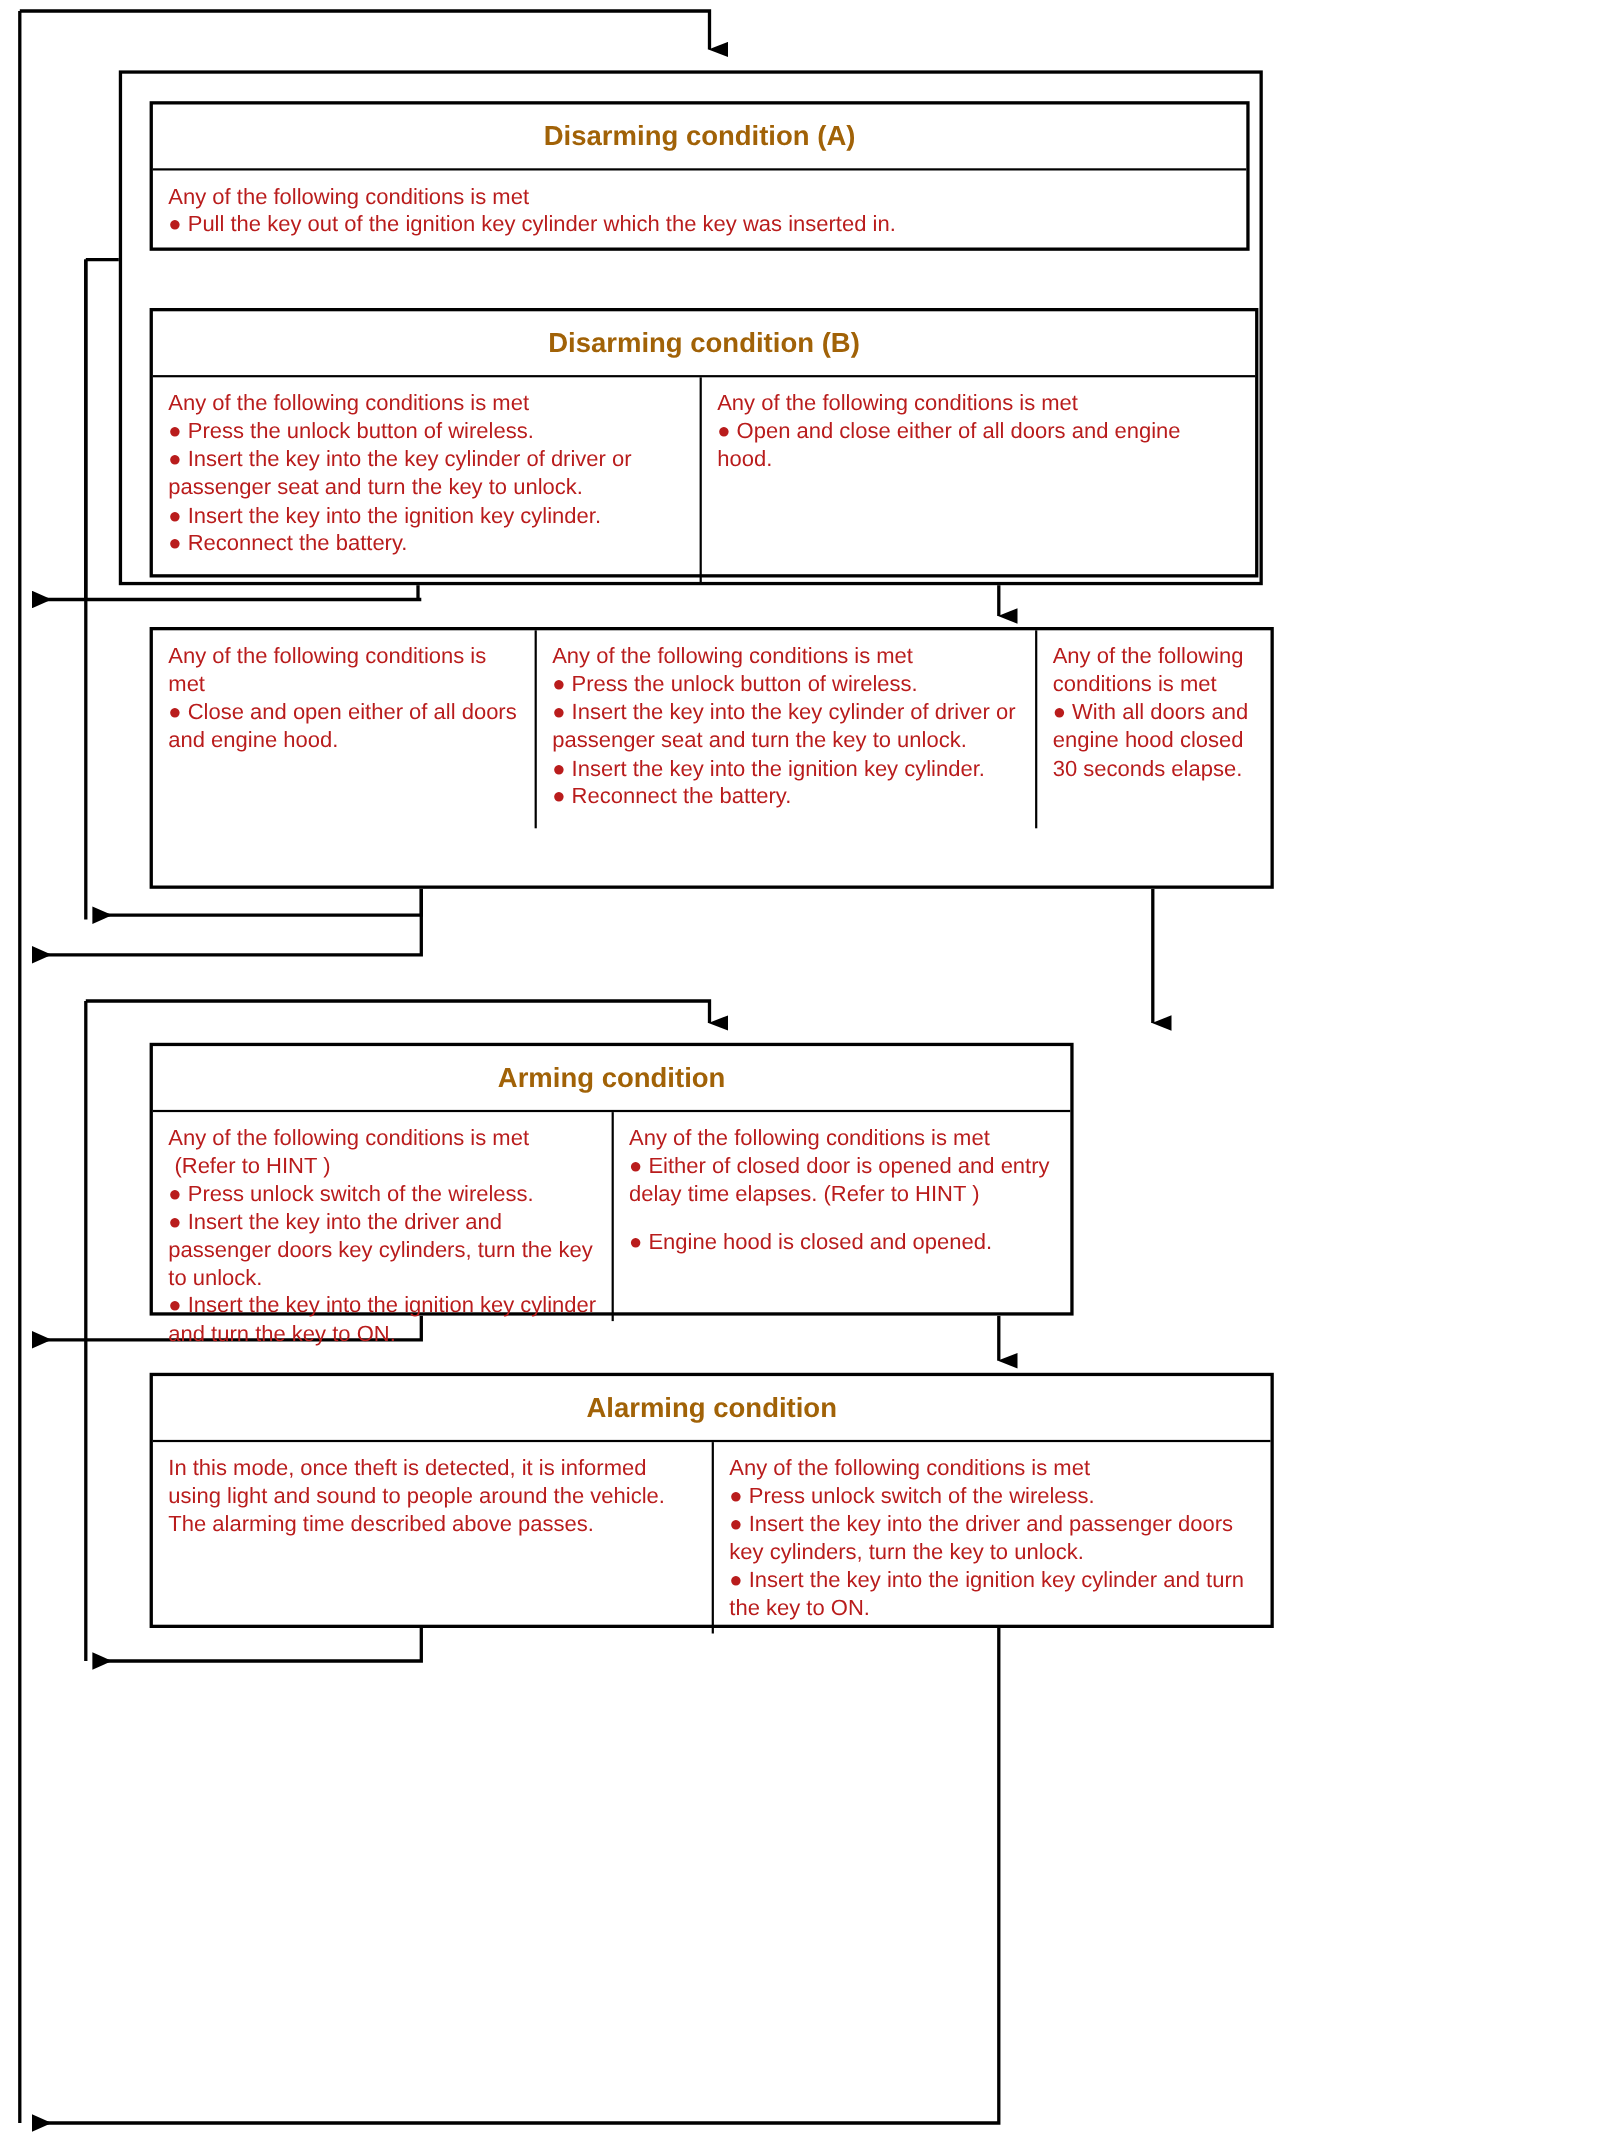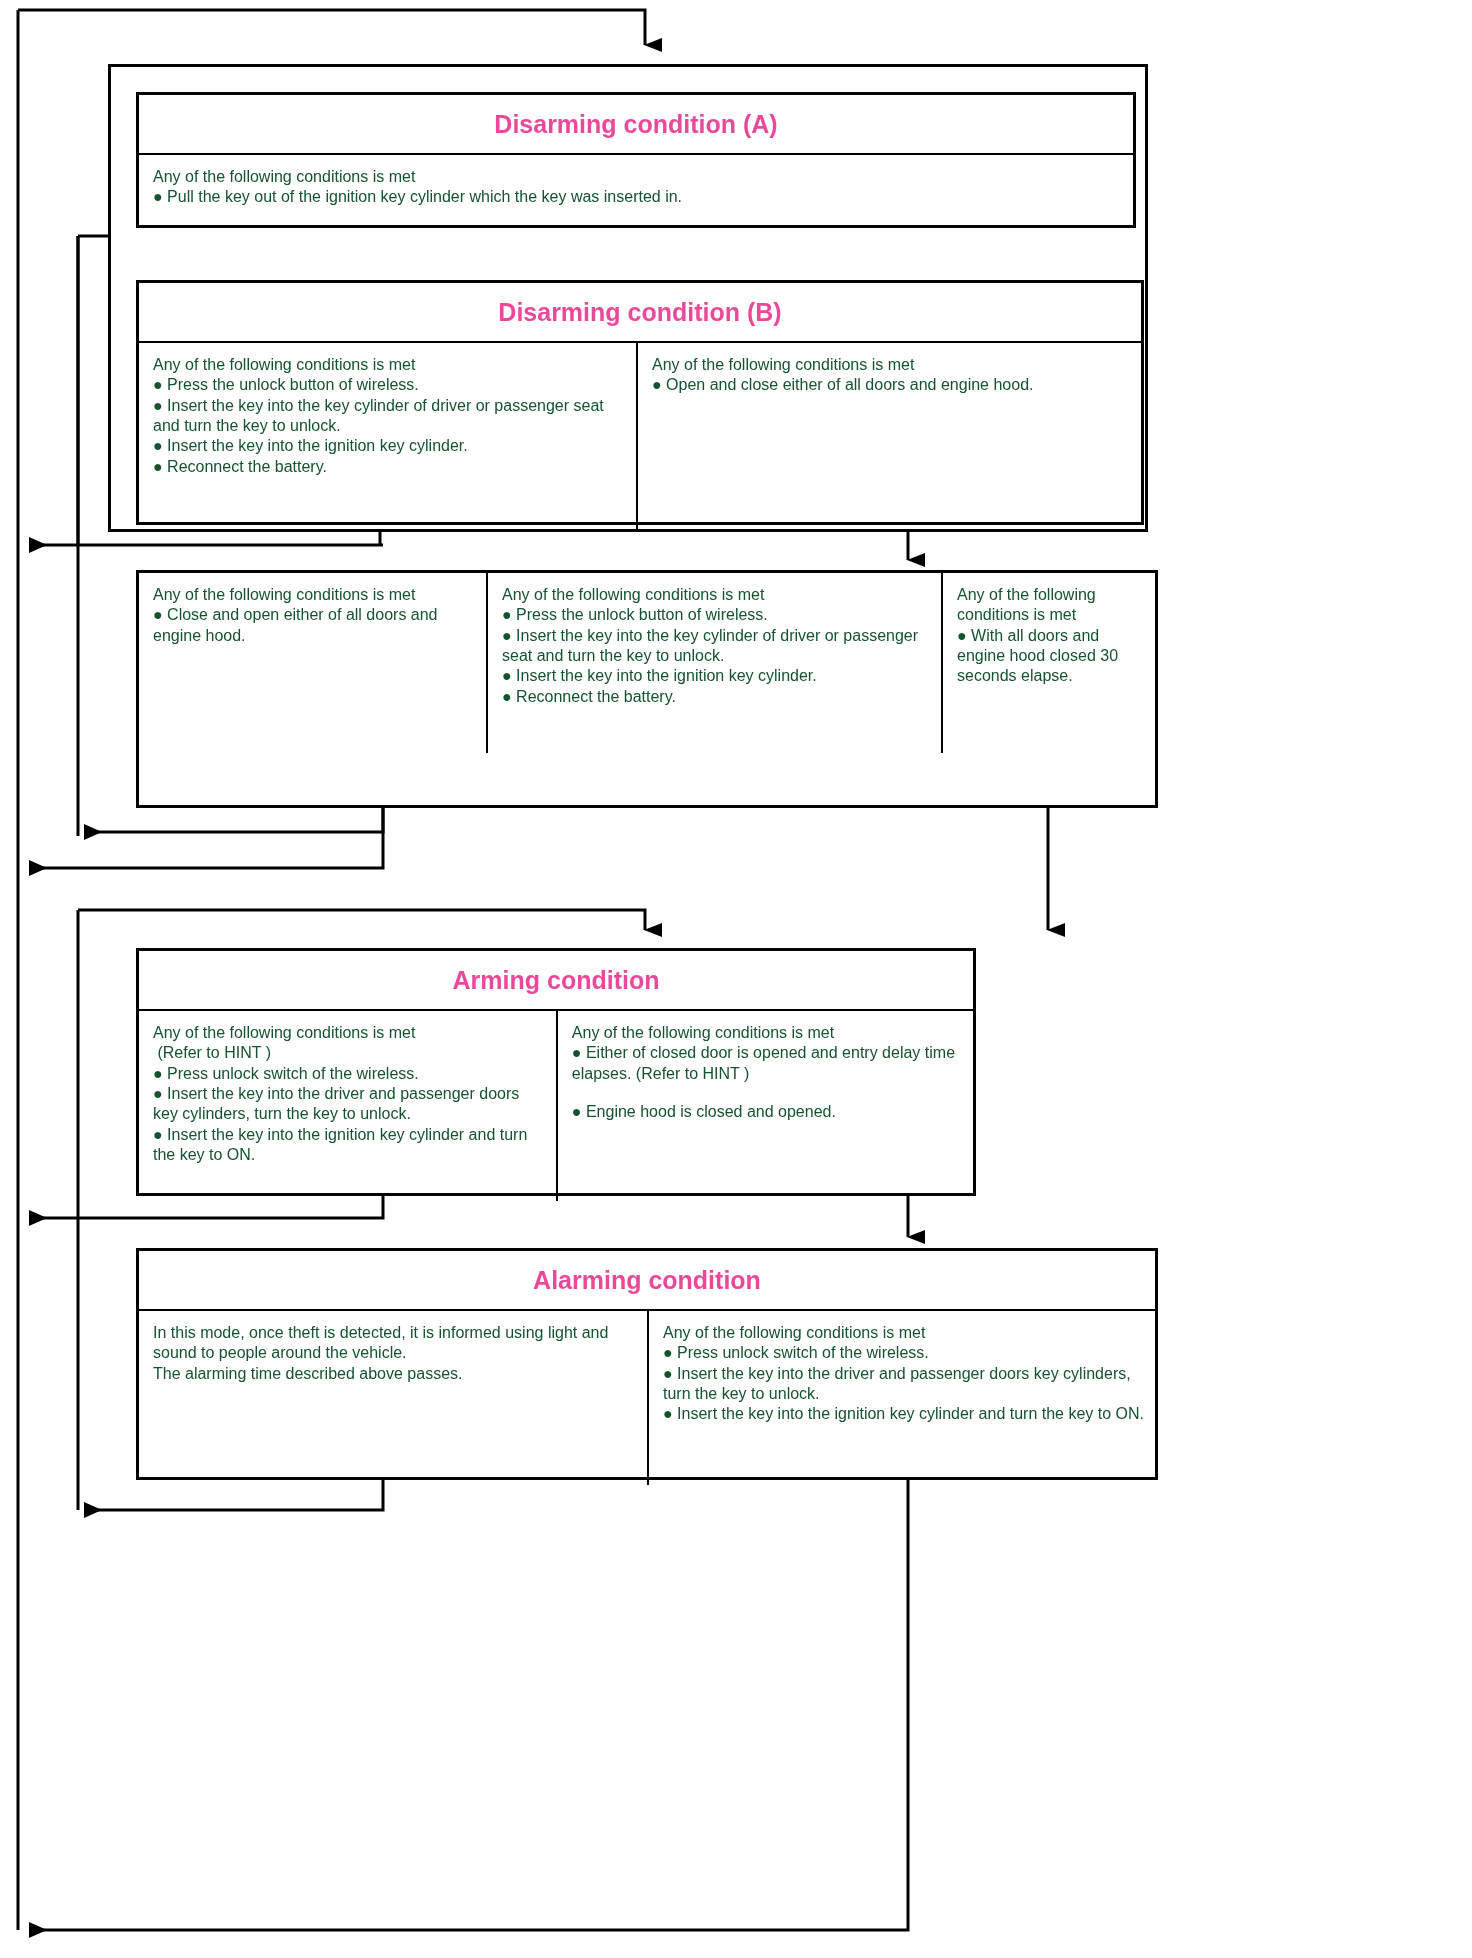--- a/index.html
+++ b/index.html
@@ -1,23 +1,23 @@
 <!DOCTYPE html>
 <html><head>
 <meta charset="utf-8">
 <style>
   html,body{margin:0;padding:0;background:#fff;}
   body{font-family:"Liberation Sans",sans-serif;}
   #page{position:relative;width:1472px;height:1958px;background:#fff;overflow:hidden;}
   #wires{position:absolute;left:0;top:0;width:1472px;height:1958px;pointer-events:none;}
   .node{position:absolute;background:#fff;border:3px solid #000;box-sizing:border-box;}
   .node-title{border-bottom:2px solid #000;text-align:center;font-weight:bold;font-size:25px;
-              line-height:1;padding:17px 0 16px 0;color:#ec4899;}
+              line-height:1;padding:17px 0 16px 0;color:#a16207;}
   .node-body{display:flex;align-items:stretch;}
-  .cell{box-sizing:border-box;padding:12px 8px 10px 14px;font-size:16px;line-height:1.27;color:#14532d;}
+  .cell{box-sizing:border-box;padding:12px 8px 10px 14px;font-size:20px;line-height:1.27;color:#b91c1c;}
   .cell + .cell{border-left:2px solid #000;}
   .cell p{margin:0;white-space:pre-wrap;}
   .bullet{display:block;}
   .gap{height:18px;}
 </style>
 </head>
 <body>
 
 <div id="page">
 

